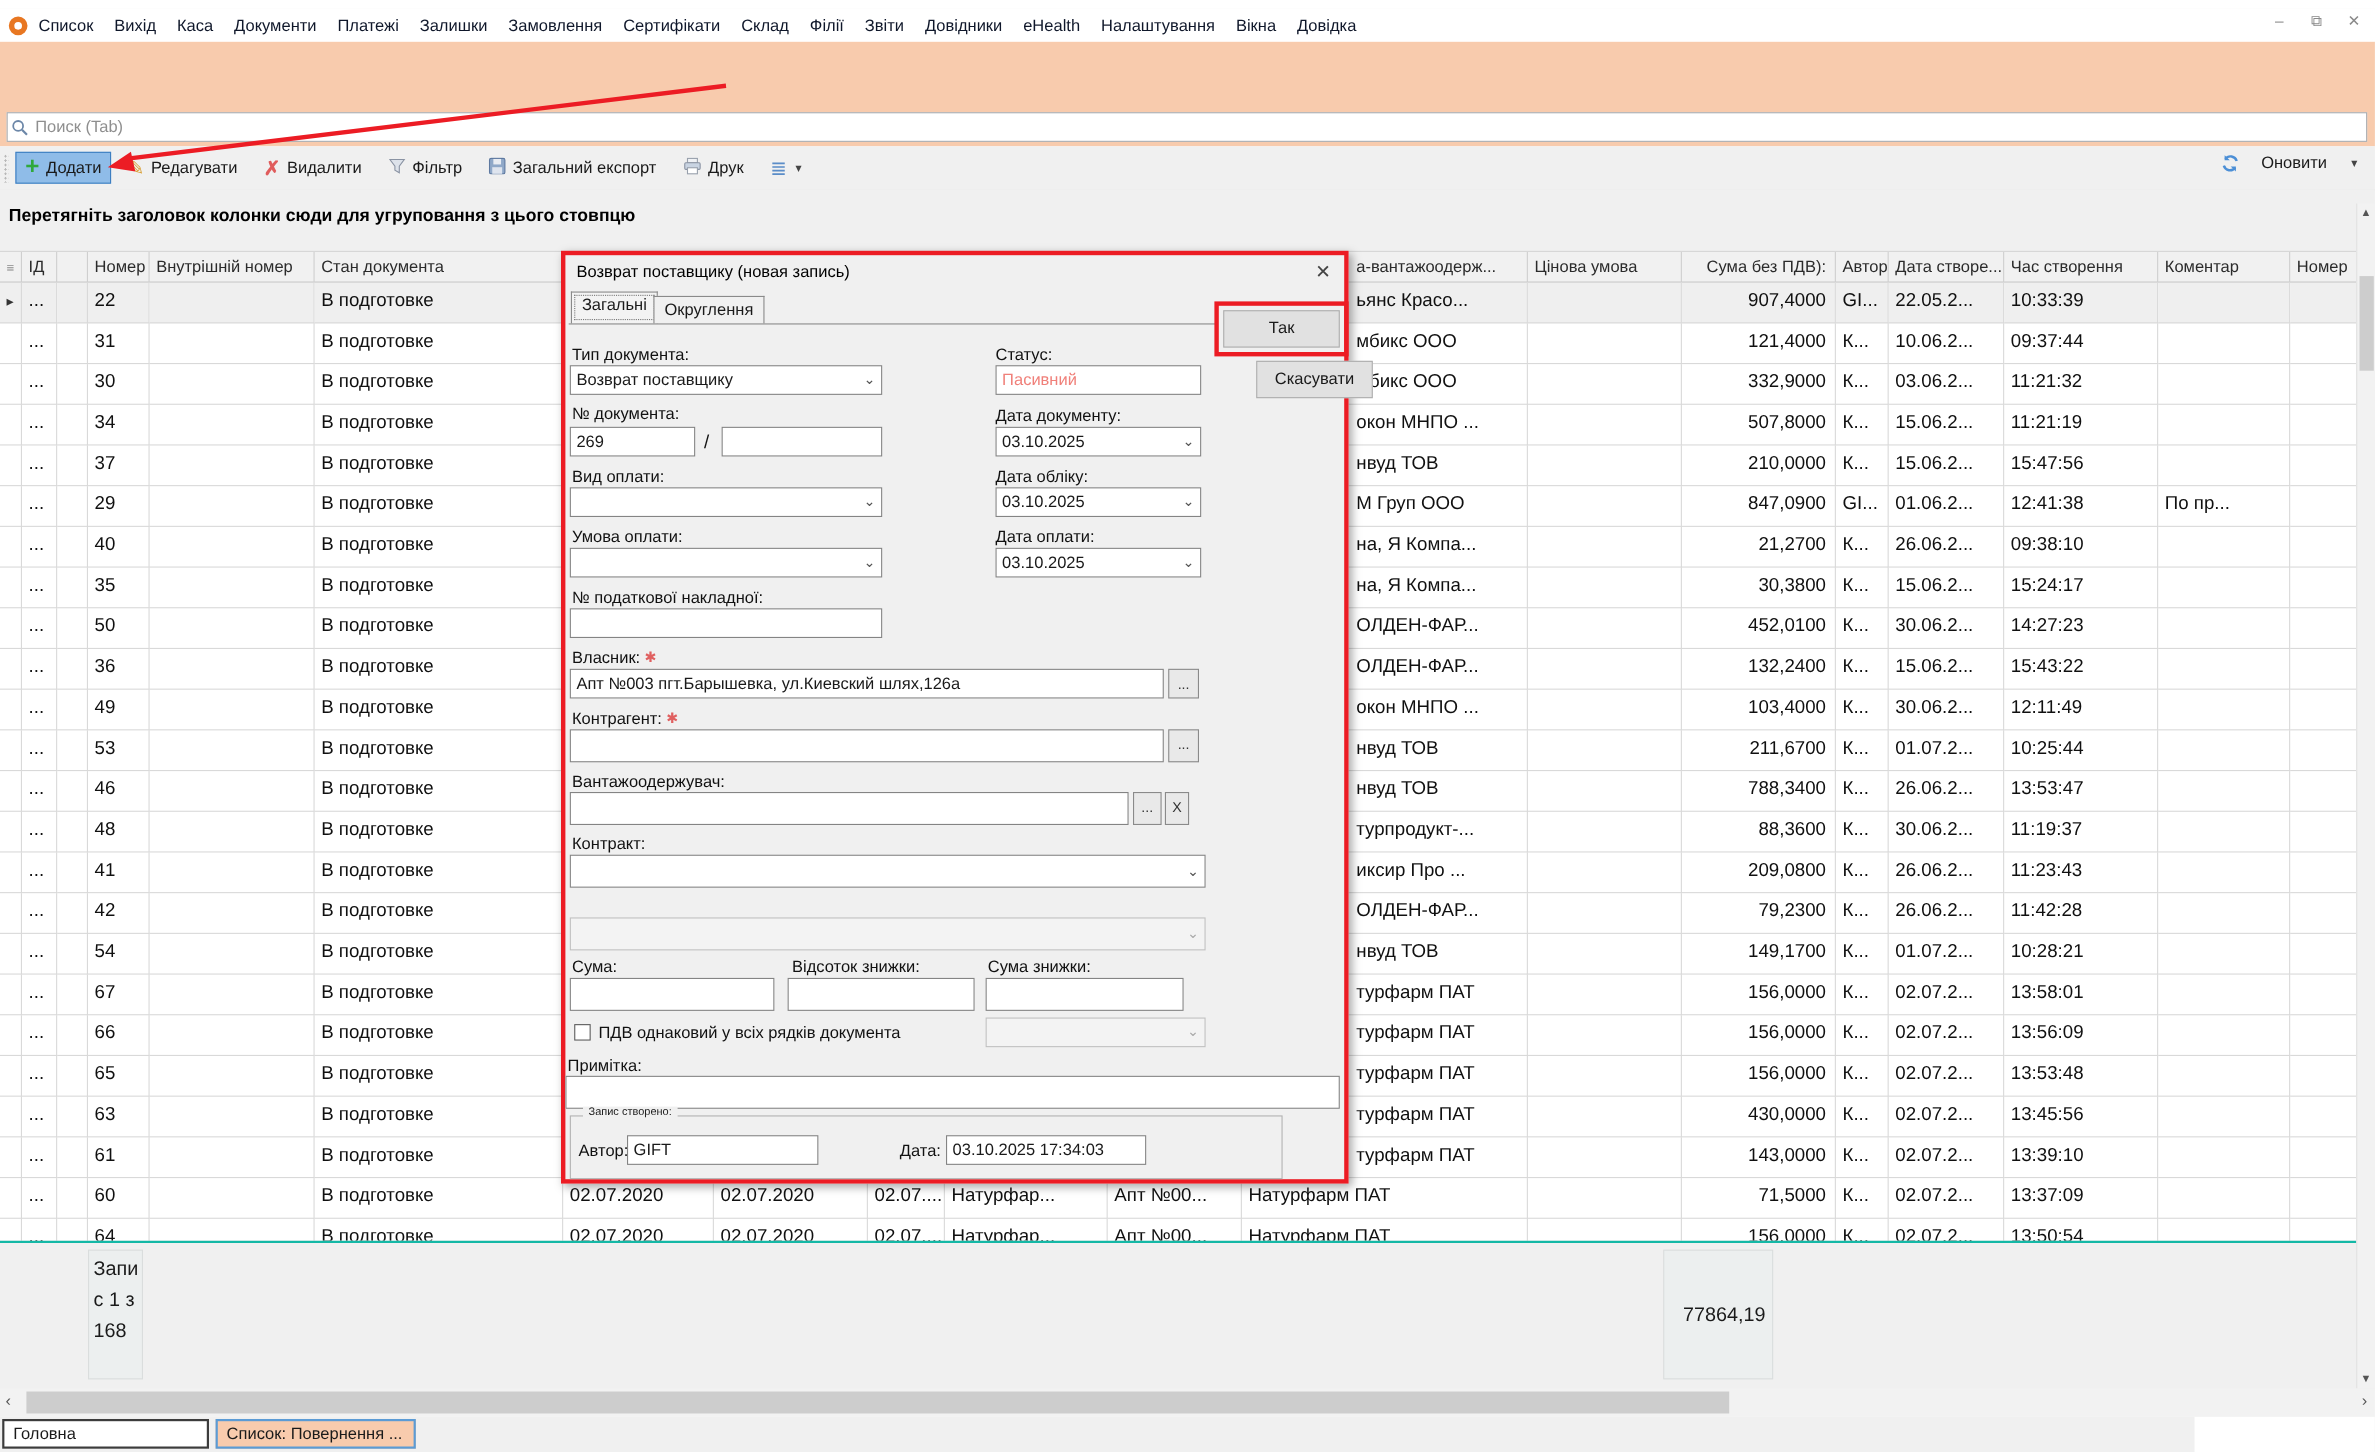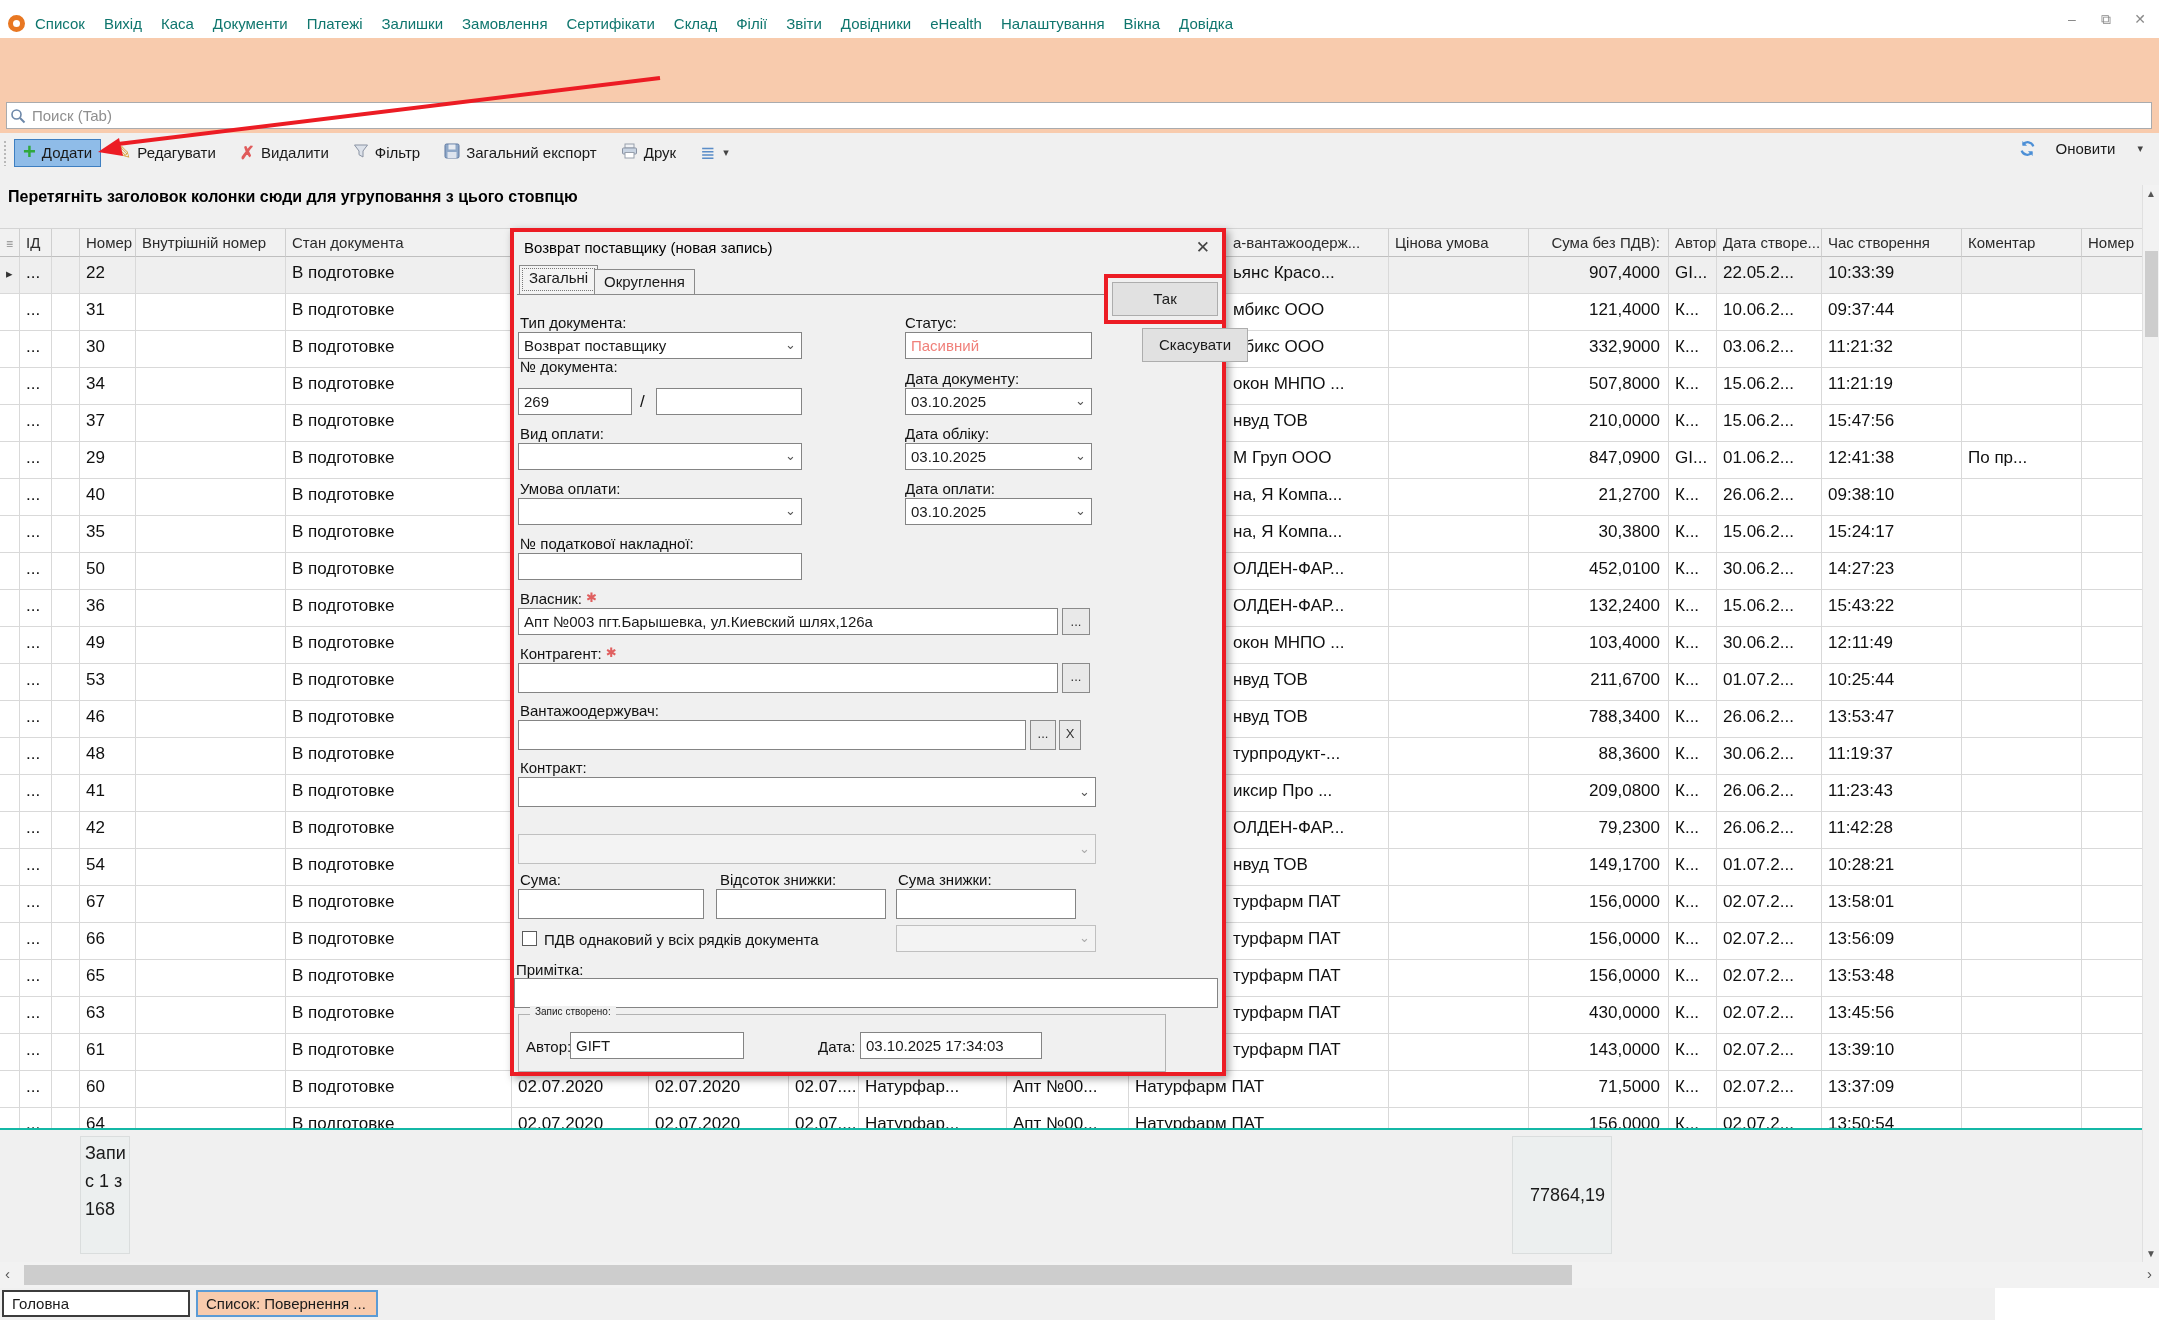--- a/index.html
+++ b/index.html
@@ -2,21 +2,21 @@
 <html><head>
 <meta charset="utf-8">
 <style>
   html,body{margin:0;padding:0;background:#dcdcdc;}
   #screen{position:relative;width:2159px;height:1320px;background:#ffffff;overflow:hidden;
           font-family:"Liberation Sans",sans-serif;color:#1a1a1a;}
   
   #sliver{position:absolute;left:0;top:0;width:2159px;height:8px;background:#ffffff;border-bottom:1px solid #f2f2f2;}
   #menubar{position:absolute;left:0;top:8px;width:2159px;height:30px;background:#ffffff;display:flex;align-items:center;}
   #applogo{width:17px;height:17px;border:5px solid #E87722;border-radius:50%;margin:0 10px 0 8px;box-sizing:border-box;}
-  #menu-items{display:flex;gap:19px;font-size:15px;color:#0f766e;}
+  #menu-items{display:flex;gap:19px;font-size:15px;color:#0f172a;}
   .menu-item{cursor:default;}
   #wincontrols{position:absolute;right:10px;top:3px;display:flex;gap:16px;color:#8a8a8a;font-size:14px;}
   #wincontrols span{width:18px;text-align:center;}
   
   #titleband{position:absolute;left:0;top:38px;width:2159px;height:95px;background:#F8CBAD;}
   #page-title{position:absolute;left:8px;top:2px;font-size:37px;font-weight:800;color:#000;letter-spacing:.5px;}
   #searchbox{position:absolute;left:6px;top:64px;width:2146px;height:27px;background:#fff;border:1px solid #A9ABAE;box-sizing:border-box;display:flex;align-items:center;}
   #searchbox svg{margin:0 4px 0 3px;}
   #searchbox input{border:none;outline:none;flex:1;font-size:15px;color:#333;font-family:"Liberation Sans",sans-serif;background:transparent;}
   #searchbox input::placeholder{color:#8f8f8f;}
@@ -746,21 +746,21 @@
     <div id="ok-annot" class="annot"></div>
     <div class="dbtn" style="left:598px;top:50px;">Так</div>
     <div class="dbtn" style="left:598px;top:96px;margin-left:30px;">Скасувати</div>
 
     <div class="dlabel" style="left:6px;top:82px;">Тип документа:</div>
     <div class="combo" style="left:4px;top:100px;width:284px;"><span>Возврат поставщику</span><span class="chev">⌄</span></div>
 
     <div class="dlabel" style="left:391px;top:82px;">Статус:</div>
     <div class="tin" style="left:391px;top:100px;width:187px;"><span id="statusval">Пасивний</span></div>
 
-    <div class="dlabel" style="left:6px;top:126px;text-align:center;">№ документа:</div>
+    <div class="dlabel" style="left:6px;top:136px;text-align:center;">№ документа:</div>
     <div class="tin" style="left:4px;top:156px;width:114px;">269</div>
     <div class="dlabel" style="left:126px;top:160px;font-size:17px;">/</div>
     <div class="tin" style="left:142px;top:156px;width:146px;"></div>
 
     <div class="dlabel" style="left:391px;top:138px;">Дата документу:</div>
     <div class="combo" style="left:391px;top:156px;width:187px;"><span>03.10.2025</span><span class="chev">⌄</span></div>
 
     <div class="dlabel" style="left:6px;top:193px;">Вид оплати:</div>
     <div class="combo" style="left:4px;top:211px;width:284px;">
         <span class="chev">⌄</span>

